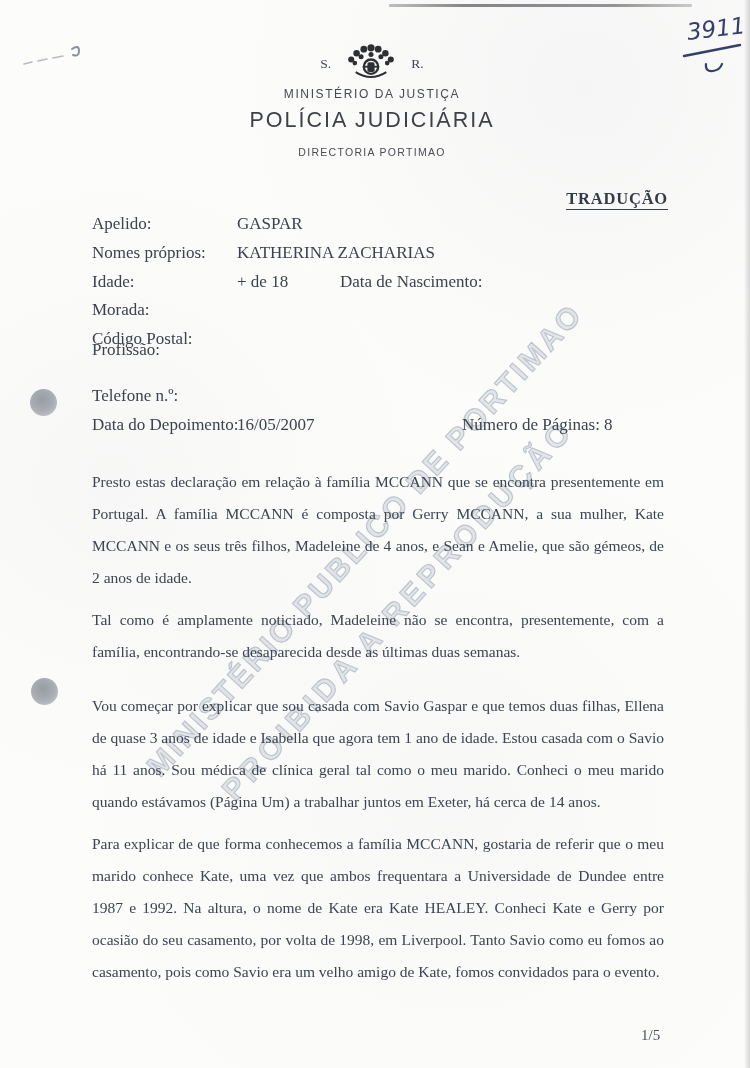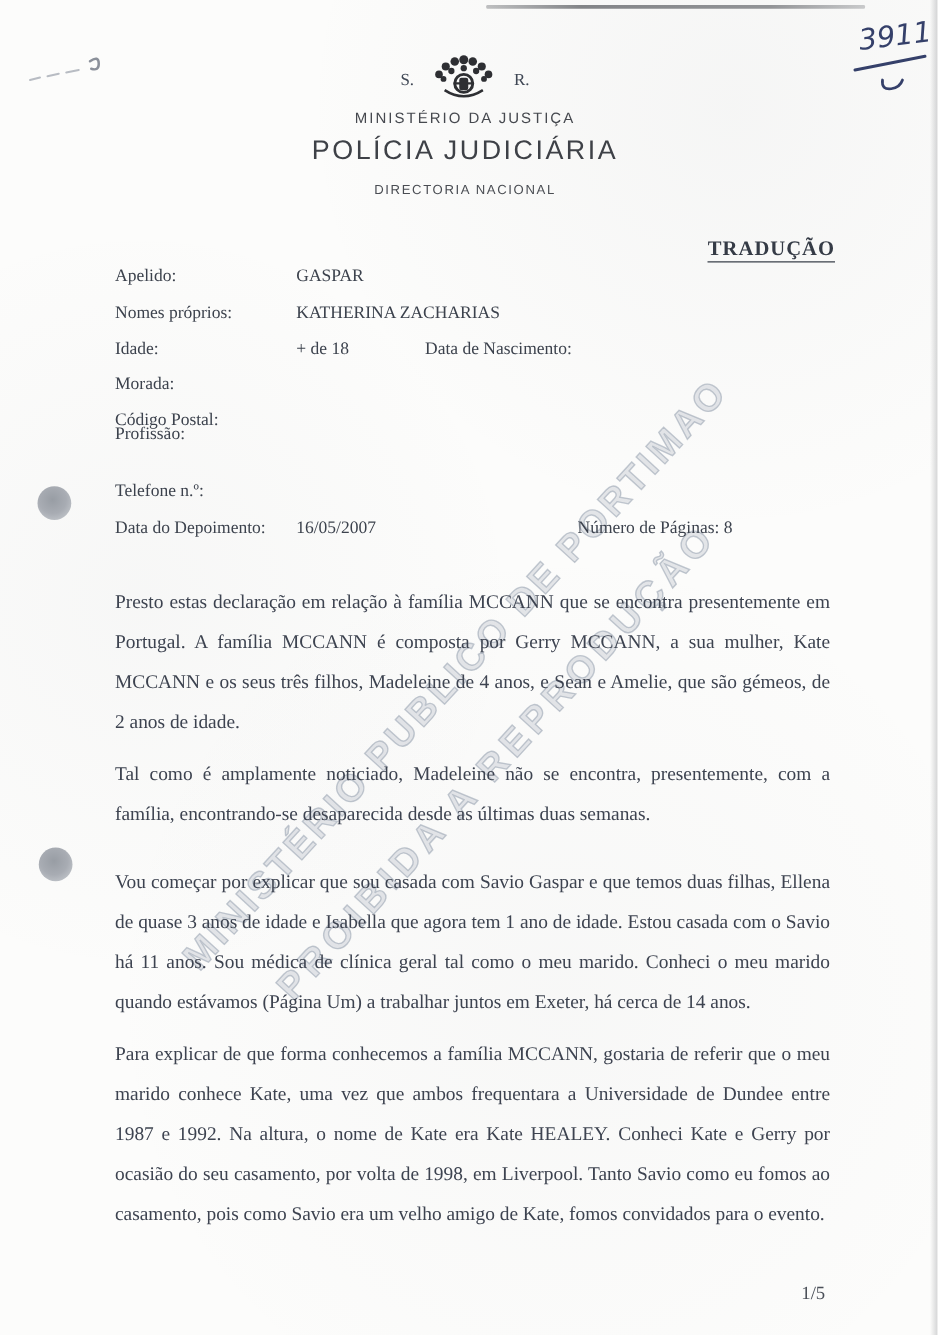--- a/index.html
+++ b/index.html
@@ -32,21 +32,21 @@
   .doc-type{position:absolute;top:189px;right:82px;font-weight:700;font-size:16.5px;letter-spacing:0.8px;color:#353b46;z-index:2;}
   .doc-type span{border-bottom:1.7px solid #3a404b;padding-bottom:1px;}
 
   
   .wm{position:absolute;white-space:nowrap;z-index:1;font-family:"Liberation Sans",sans-serif;font-weight:700;
     color:rgba(168,177,190,0.30);-webkit-text-stroke:1.1px rgba(150,160,175,0.55);}
   #wm1{left:365px;top:540px;font-size:30px;letter-spacing:3px;transform:translate(-50%,-50%) rotate(-47.5deg);}
   #wm2{left:398px;top:610px;font-size:30px;letter-spacing:5px;transform:translate(-50%,-50%) rotate(-47.5deg);}
 
   
-  .form-row{position:absolute;left:92px;width:620px;height:24px;font-size:14px;color:#3c424d;z-index:2;}
+  .form-row{position:absolute;left:92px;width:620px;height:24px;font-size:17px;color:#3c424d;z-index:2;}
   .fr-value{position:absolute;left:145px;top:0;}
   .fr-l2a{position:absolute;left:248px;top:0;text-align:right;}
   .fr-l2b{position:absolute;left:370px;top:0;text-align:right;}
   .r0{top:214px}.r1{top:243px}.r2{top:272px}.r3{top:300px}
   .r4{top:329px}.r5{top:340px}.r6{top:386px}.r7{top:415px}
 
   
   .para{position:absolute;left:92px;width:572px;text-align:justify;font-size:15.5px;line-height:32px;color:#3d4350;z-index:2;}
   .p1{top:450px}.p2{top:588px}.p3{top:674px}.p4{top:812px}
 
@@ -92,21 +92,21 @@
       </g>
       <circle cx="30" cy="25" r="8" fill="none" stroke="#2e2f33" stroke-width="2.6"></circle>
       <line x1="21" y1="25" x2="39" y2="25" stroke="#2e2f33" stroke-width="2"></line>
       <rect x="26" y="20" width="8" height="11" rx="2" fill="#2e2f33"></rect>
       <path d="M13 31 Q30 42 47 31" stroke="#2e2f33" stroke-width="2.2" fill="none"></path>
     </svg>
     <span>R.</span>
   </div>
   <div class="ministry">MINISTÉRIO DA JUSTIÇA</div>
   <div class="agency">POLÍCIA JUDICIÁRIA</div>
-  <div class="directorate">DIRECTORIA NACIONAL</div>
+  <div class="directorate">DIRECTORIA PORTIMAO</div>
 
   <div class="doc-type">
     <span>TRADUÇÃO</span>
   </div>
 
   <div class="wm" id="wm1">MINISTÉRIO PUBLICO DE PORTIMAO</div>
   <div class="wm" id="wm2">PROIBIDA A REPRODUÇÃO</div>
 
   <div class="form-row r0">
     <span class="fr-label">Apelido:</span>

